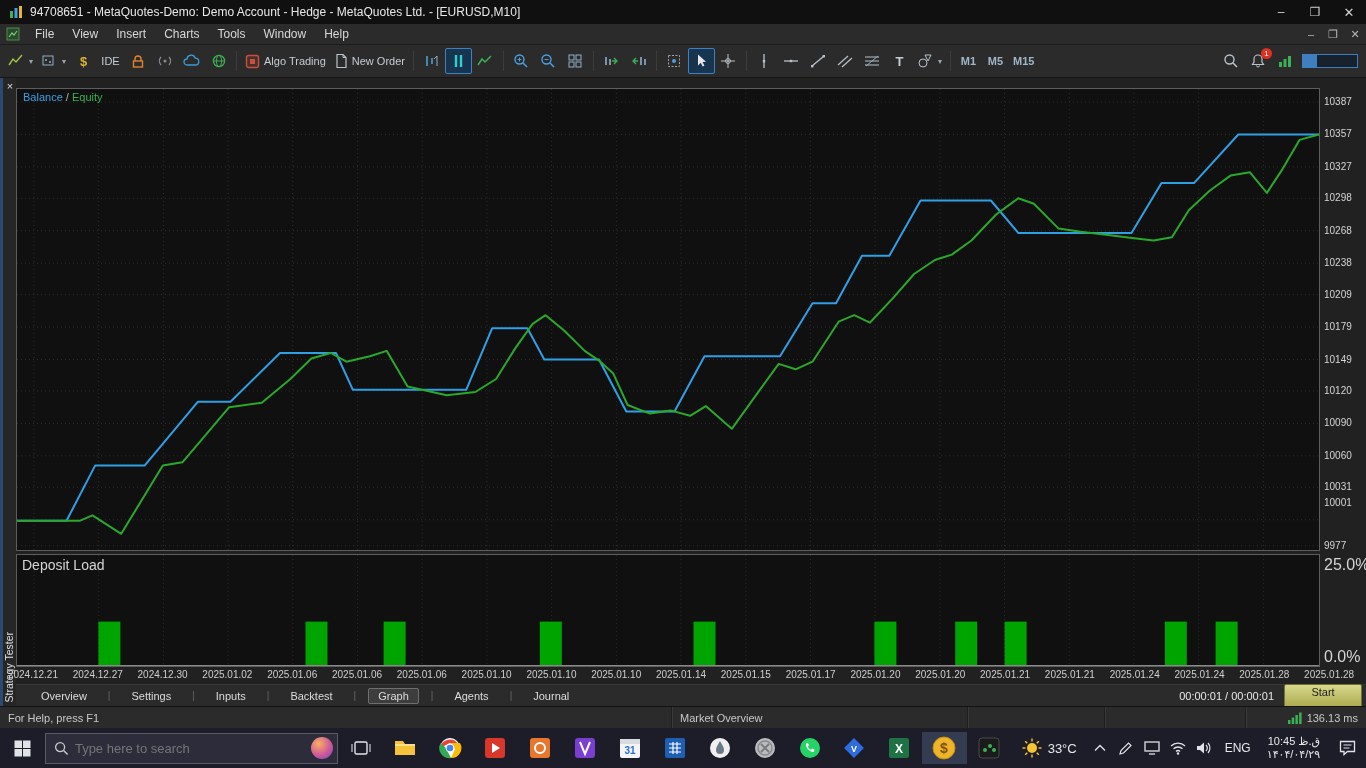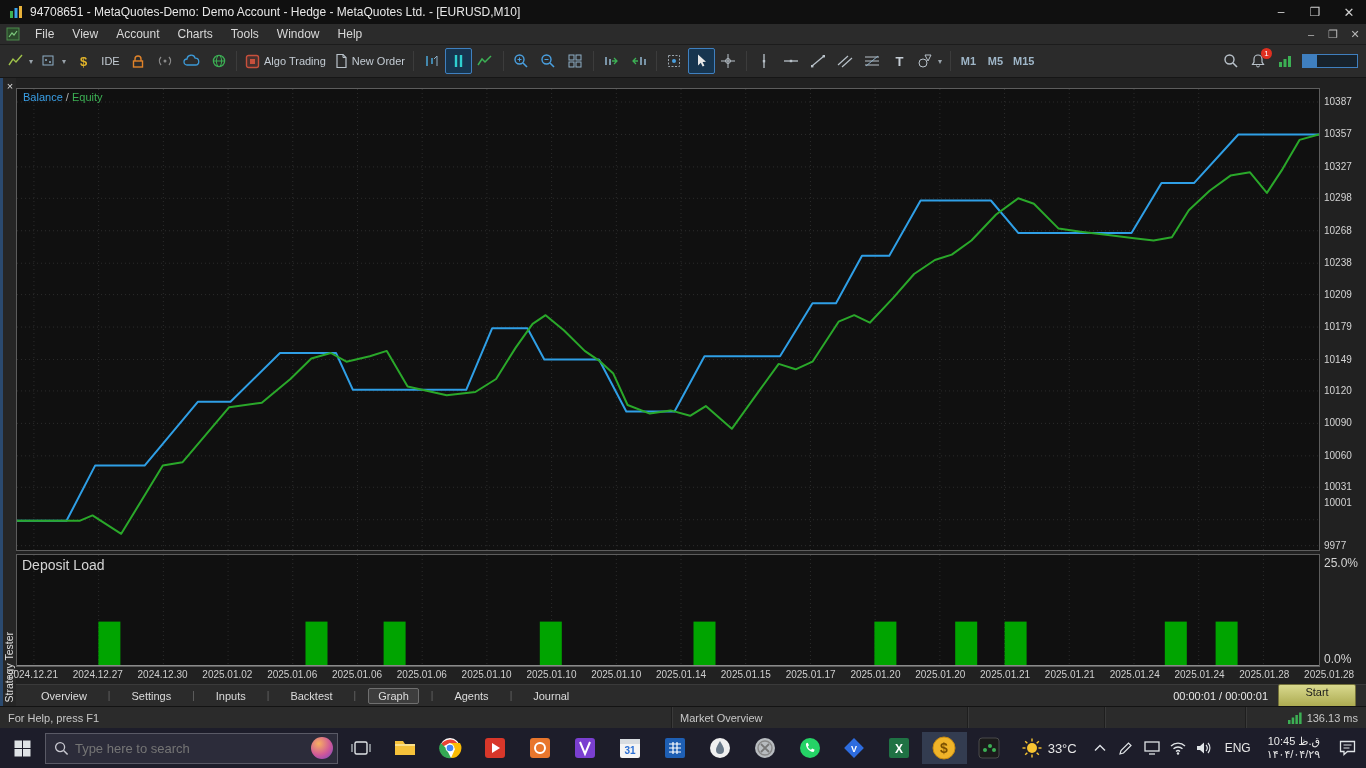--- a/index.html
+++ b/index.html
@@ -42,31 +42,31 @@
   .tester-main { flex:1; display:flex; flex-direction:column; min-width:0; padding-top:10px; }
   .chart-wrap { flex:1; position:relative; border:1px solid #5d5d5d; background:#101010; margin-right:46px; margin-bottom:3px; }
   .chart-wrap svg, .deposit-wrap svg { width:100%; height:100%; display:block; }
   .legend { position:absolute; top:2px; left:6px; font-size:11px; z-index:3; }
   .legend .bal { color:#3aa0e8; }
   .legend .sep { color:#b0b0b0; }
   .legend .eq { color:#3cb054; }
   .ylab { position:absolute; left:calc(100% + 5px); width:42px; font-size:10px; color:#d4d4d4; line-height:12px; }
   .deposit-wrap { height:113px; position:relative; border:1px solid #5d5d5d; background:#101010; margin-right:46px; flex:0 0 auto; }
   .deposit-title { position:absolute; top:2px; left:5px; font-size:14px; color:#d4d4d4; z-index:3; }
-  .dlab { position:absolute; left:calc(100% + 5px); width:42px; font-size:12px; color:#d4d4d4; }
+  .dlab { position:absolute; left:calc(100% + 5px); width:42px; font-size:16px; color:#d4d4d4; }
   .dlab.top { top:1px; } .dlab.bottom { bottom:0px; }
   .xaxis { height:17px; position:relative; margin-right:46px; flex:0 0 auto; overflow:visible; }
   .xlab { position:absolute; top:2px; transform:translateX(-50%); font-size:10px; color:#cfcfcf; white-space:nowrap; }
 
   
   .tabbar { height:22px; background:#2b2b2b; border-top:1px solid #3a3a3a; display:flex; align-items:center; padding-left:16px; flex:0 0 auto; }
   .tab { padding:1px 9px; font-size:11px; color:#dcdcdc; cursor:default; }
   .tab.active { border:1px solid #6f6f6f; background:#3d3d3d; border-radius:2px; }
   .tabsep { color:#666; font-size:10px; }
-  .tab-right { margin-left:auto; display:flex; align-items:center; gap:10px; padding-right:10px; }
+  .tab-right { margin-left:auto; display:flex; align-items:center; gap:10px; padding-right:4px; }
   .timer { color:#e8e8e8; font-size:11px; }
   .startbtn { width:78px; height:24px; background:linear-gradient(#d9d98e,#aaa94e); border:1px solid #73713a; border-radius:2px; color:#1c1c1c; font-size:11px; text-align:center; line-height:15px; }
 
   
   .statusbar { height:22px; background:#2b2b2b; border-top:1px solid #131313; display:flex; align-items:stretch; color:#c8c8c8; font-size:11px; flex:0 0 auto; }
   .statusbar .seg { display:flex; align-items:center; padding:0 8px; border-right:1px solid #1e1e1e; box-shadow:1px 0 0 #3a3a3a; }
   .seg.help { flex:1; }
   .seg.market { width:296px; }
   .seg.s3 { width:137px; } .seg.s4 { width:141px; }
   .seg.latency { width:120px; gap:5px; border-right:none; justify-content:flex-end; }
@@ -109,21 +109,21 @@
   <div class="menubar">
     <span class="doc-icon">
       <svg width="14" height="14" viewBox="0 0 14 14">
           <rect x="1" y="1" width="12" height="12" fill="#2b4a2b" stroke="#4c8c4c"></rect>
           <polyline points="3,10 6,6 8,8 11,4" fill="none" stroke="#7cc87c" stroke-width="1.2"></polyline>
         </svg>
     </span>
     <span id="menubar-items">
         <span class="mitem">File</span>
         <span class="mitem">View</span>
-        <span class="mitem">Account</span>
+        <span class="mitem">Insert</span>
         <span class="mitem">Charts</span>
         <span class="mitem">Tools</span>
         <span class="mitem">Window</span>
         <span class="mitem">Help</span>
       </span>
     <span class="mdi-controls">
       <span>–</span>
       <span>❐</span>
       <span>✕</span>
     </span>

